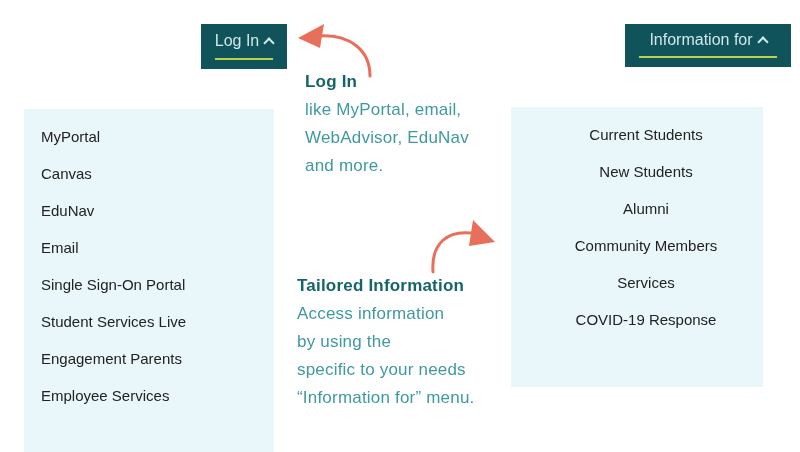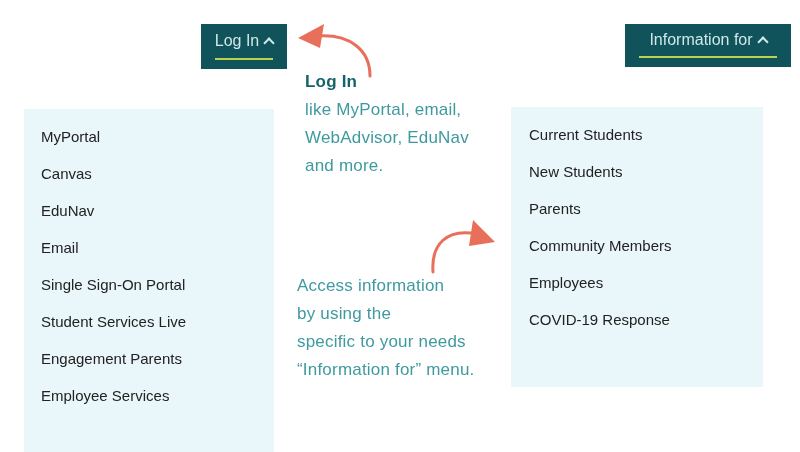--- a/index.html
+++ b/index.html
@@ -21,21 +21,21 @@
   }
   .chev { display: inline-block; width: 8px; height: 8px; border-left: 2px solid #cfe8ea; border-top: 2px solid #cfe8ea; transform: rotate(45deg); margin-top: 4px; }
 
   #login-btn { left: 201px; top: 24px; width: 86px; height: 45px; }
   #info-btn { left: 625px; top: 24px; width: 166px; height: 43px; padding-top: 7px; }
 
   .panel {
     position: absolute; background: #eaf7fa; margin-top: 40px;
   }
   #login-panel { left: 24px; top: 69px; width: 250px; height: 348px; padding-top: 17px; }
-  #info-panel { left: 511px; top: 67px; width: 252px; height: 280px; padding-top: 17px; }
+  #info-panel { left: 511px; top: 67px; width: 252px; height: 280px; padding-top: 17px; text-align: center; }
 
   .panel ul { list-style: none; }
   .panel li {
     font-size: 15px; color: #222222; height: 37px; line-height: 22px;
     padding-left: 17px; cursor: pointer;
   }
   #info-panel li { padding-left: 18px; }
 
   .callout { position: absolute; color: #3f9aa0; font-size: 17px; line-height: 28px; letter-spacing: 0.2px; }
   .callout .title { color: #14646a; font-weight: bold; font-size: 17px; }
@@ -73,35 +73,36 @@
     <li>Student Services Live</li>
     <li>Engagement Parents</li>
     <li>Employee Services</li>
   </ul>
 </div>
 
 <div id="info-panel" class="panel">
   <ul>
     <li>Current Students</li>
     <li>New Students</li>
-    <li>Parents</li>
+    <li>Alumni</li>
     <li>Community Members</li>
-    <li>Employees</li>
+    <li>Services</li>
     <li>COVID-19 Response</li>
   </ul>
 </div>
 
 <div id="login-callout" class="callout">
   <div class="title">Log In</div>
   <div>like MyPortal, email,</div>
   <div>WebAdvisor, EduNav</div>
   <div>and more.</div>
 </div>
 
 <div id="info-callout" class="callout">
+  <div class="title">Tailored Information</div>
   <div>Access information</div>
   <div>by using the</div>
   <div>specific to your needs</div>
   <div>“Information for” menu.</div>
 </div>
 
 <svg class="arrow" style="left:290px; top:20px;" width="90" height="60" viewBox="0 0 90 60">
   <path d="M80 56 C 80 30, 60 14, 28 16" fill="none" stroke="#e8705a" stroke-width="3" stroke-linecap="round"></path>
   <polygon points="8,18 34,4 30,28" fill="#e8705a"></polygon>
 </svg>

